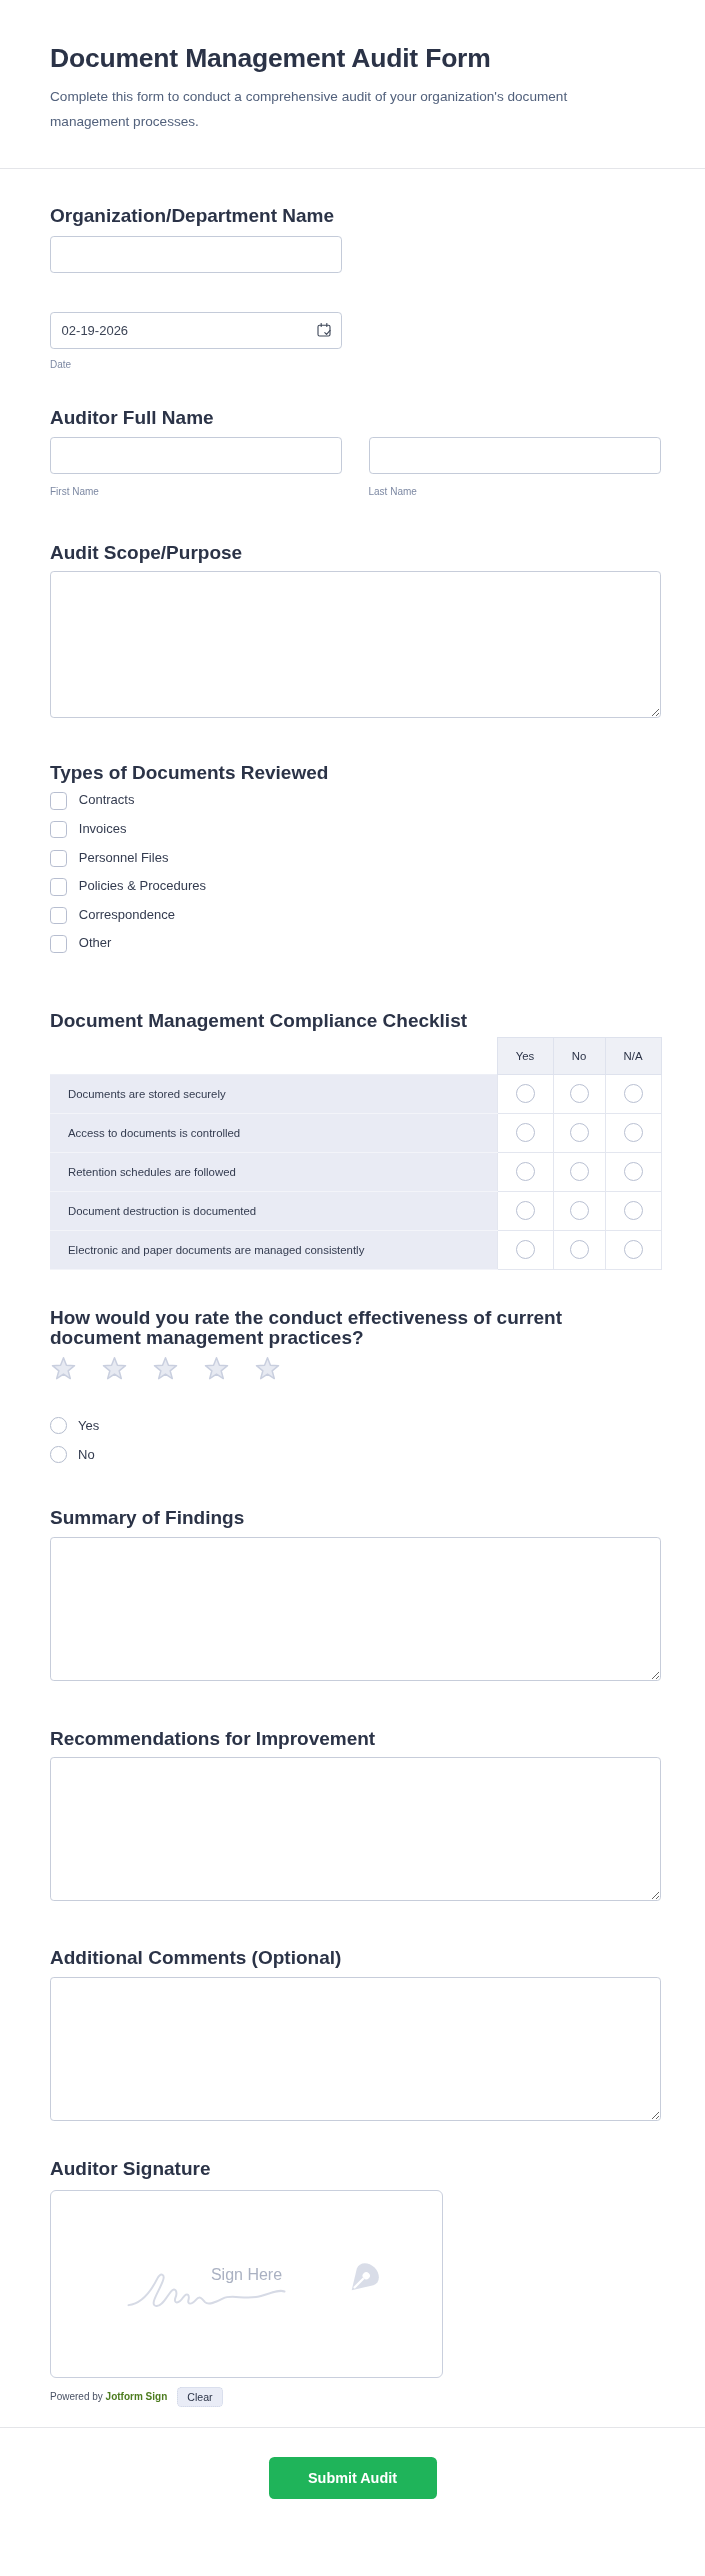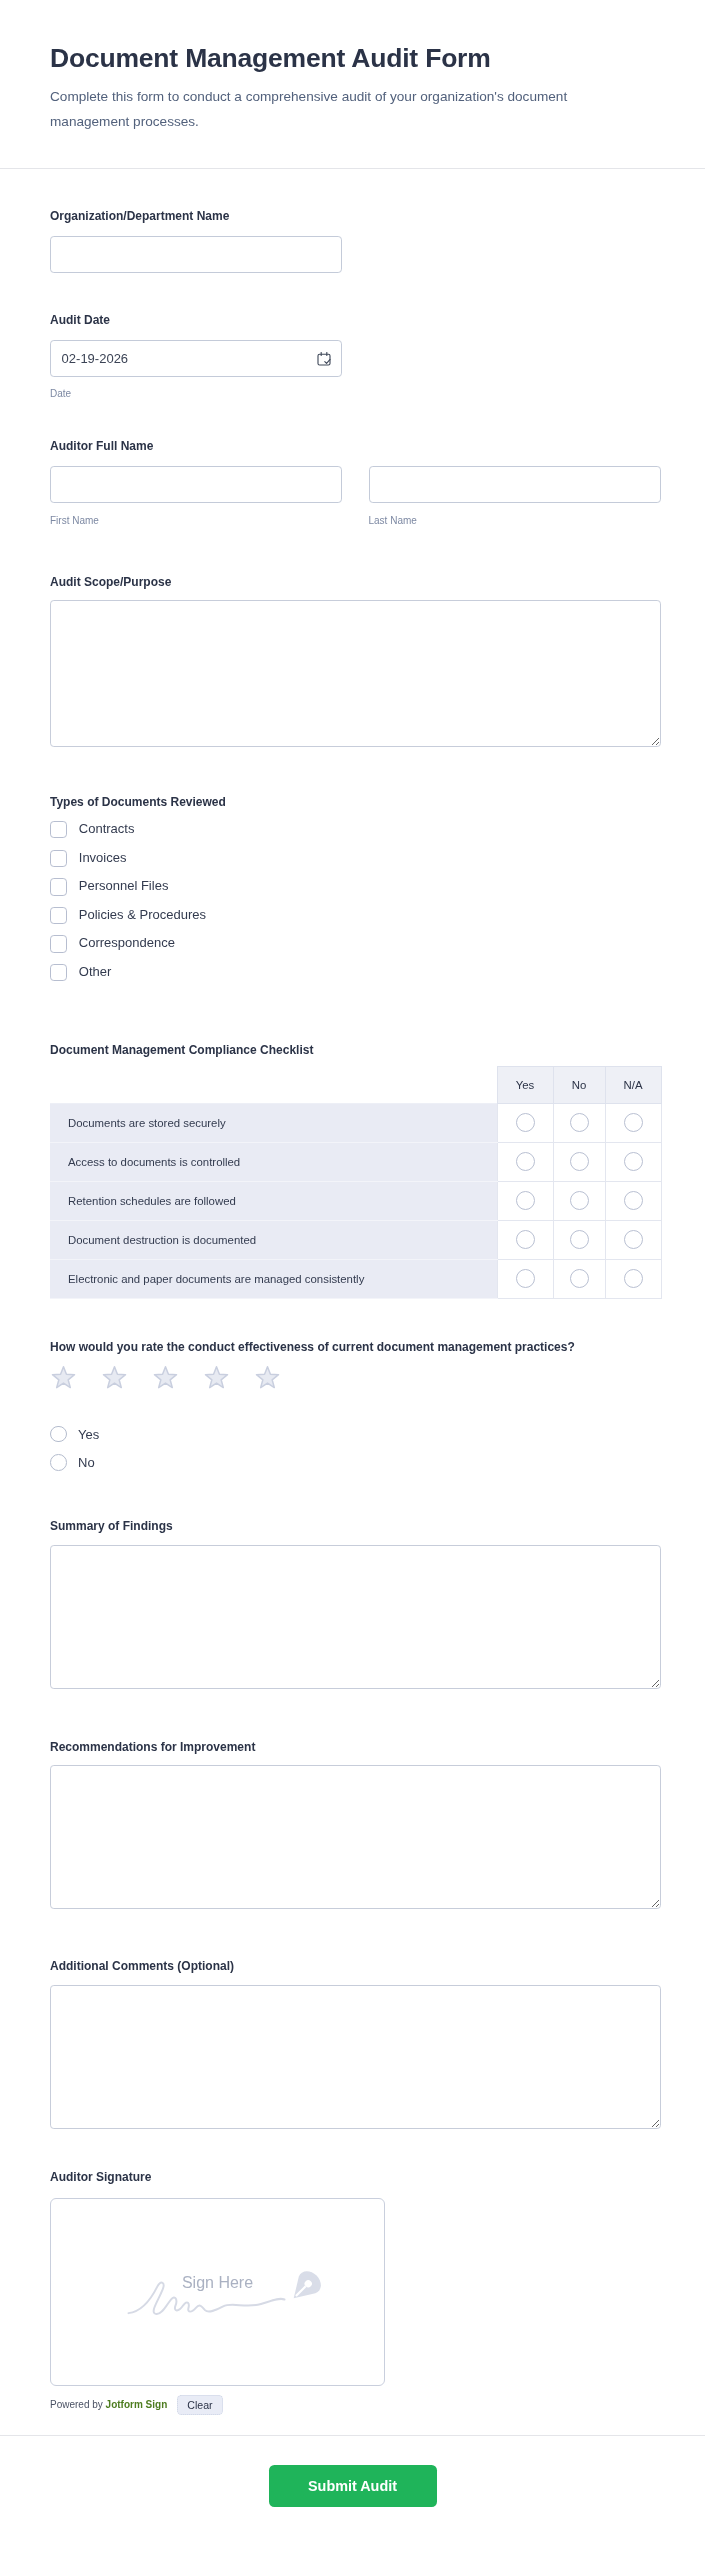--- a/index.html
+++ b/index.html
@@ -26,21 +26,21 @@
   .f-scope{margin-top:48px;}
   .f-types{margin-top:47px;}
   .f-checklist{margin-top:60px;}
   .f-rating{margin-top:38px;}
   .f-noncompliance{margin-top:35px;}
   .f-summary{margin-top:47px;}
   .f-recommendations{margin-top:50px;}
   .f-comments{margin-top:49px;}
   .f-signature{margin-top:40px;}
   .q-label{
-    font-size:12px;line-height:16.7px;font-weight:600;color:#2b3347;margin:0;
+    font-size:19px;line-height:16.7px;font-weight:600;color:#2b3347;margin:0;
   }
   .q-label.wrap{max-width:546px;line-height:20.5px;}
   .sub-label{font-size:10px;line-height:11.4px;color:#7d89a3;margin-top:10.6px;}
   .text-input{
     box-sizing:border-box;display:block;width:292px;height:37px;
     margin-top:11.4px;border:0.8px solid #c4cbd9;border-radius:3.8px;
     background:#fff;font-family:inherit;font-size:13px;color:#3b4355;
     padding:0 10.6px;outline:none;
   }
   .ta{
@@ -99,21 +99,21 @@
   .radio-list{margin-top:15px;}
   .radio-row{display:flex;align-items:center;height:16.7px;margin-bottom:12px;cursor:pointer;}
   .radio-row:last-child{margin-bottom:0;}
   .radio-dot{
     box-sizing:border-box;width:16.7px;height:16.7px;border:0.8px solid #b4bccd;
     border-radius:50%;background:#fff;flex:0 0 auto;
   }
   .radio-row .opt-label{margin-left:11.4px;font-size:13px;color:#333b4f;}
   
   .sig-box{
-    position:relative;box-sizing:border-box;width:335px;height:188px;
+    position:relative;box-sizing:border-box;width:393px;height:188px;
     margin-top:12px;border:0.8px solid #c9cfdd;border-radius:6px;background:#fff;
     cursor:crosshair;overflow:hidden;
   }
   .sign-here{
     position:absolute;top:75px;left:0;width:100%;text-align:center;
     font-size:16px;color:#aab1c2;pointer-events:none;
   }
   .squiggle{position:absolute;left:76px;top:80px;pointer-events:none;}
   .nib{position:absolute;right:59px;top:68px;width:38px;height:38px;pointer-events:none;}
   .sig-footer{
@@ -148,21 +148,20 @@
   <hr class="divider">
 
   <main class="content">
 
     <section class="field">
       <div class="q-label">Organization/Department Name</div>
       <input class="text-input" type="text" style="">
     </section>
 
     <section class="field f-date">
-      <div class="q-label">Audit Date</div>
       <div class="date-wrap">
         <input class="text-input" type="text" value="02-19-2026" style="">
         <svg class="cal-icon" viewBox="0 0 20 20">
           <rect x="2.5" y="4" width="15" height="13.5" rx="2" fill="none" stroke="#3f4859" stroke-width="1.4"></rect>
           <line x1="6.5" y1="1.8" x2="6.5" y2="5.6" stroke="#3f4859" stroke-width="1.4" stroke-linecap="round"></line>
           <line x1="13.5" y1="1.8" x2="13.5" y2="5.6" stroke="#3f4859" stroke-width="1.4" stroke-linecap="round"></line>
           <polyline points="11,13.2 13.2,15.4 17.6,10.6" fill="none" stroke="#3f4859" stroke-width="1.4" stroke-linecap="round" stroke-linejoin="round"></polyline>
         </svg>
       </div>
       <div class="sub-label">Date</div>

